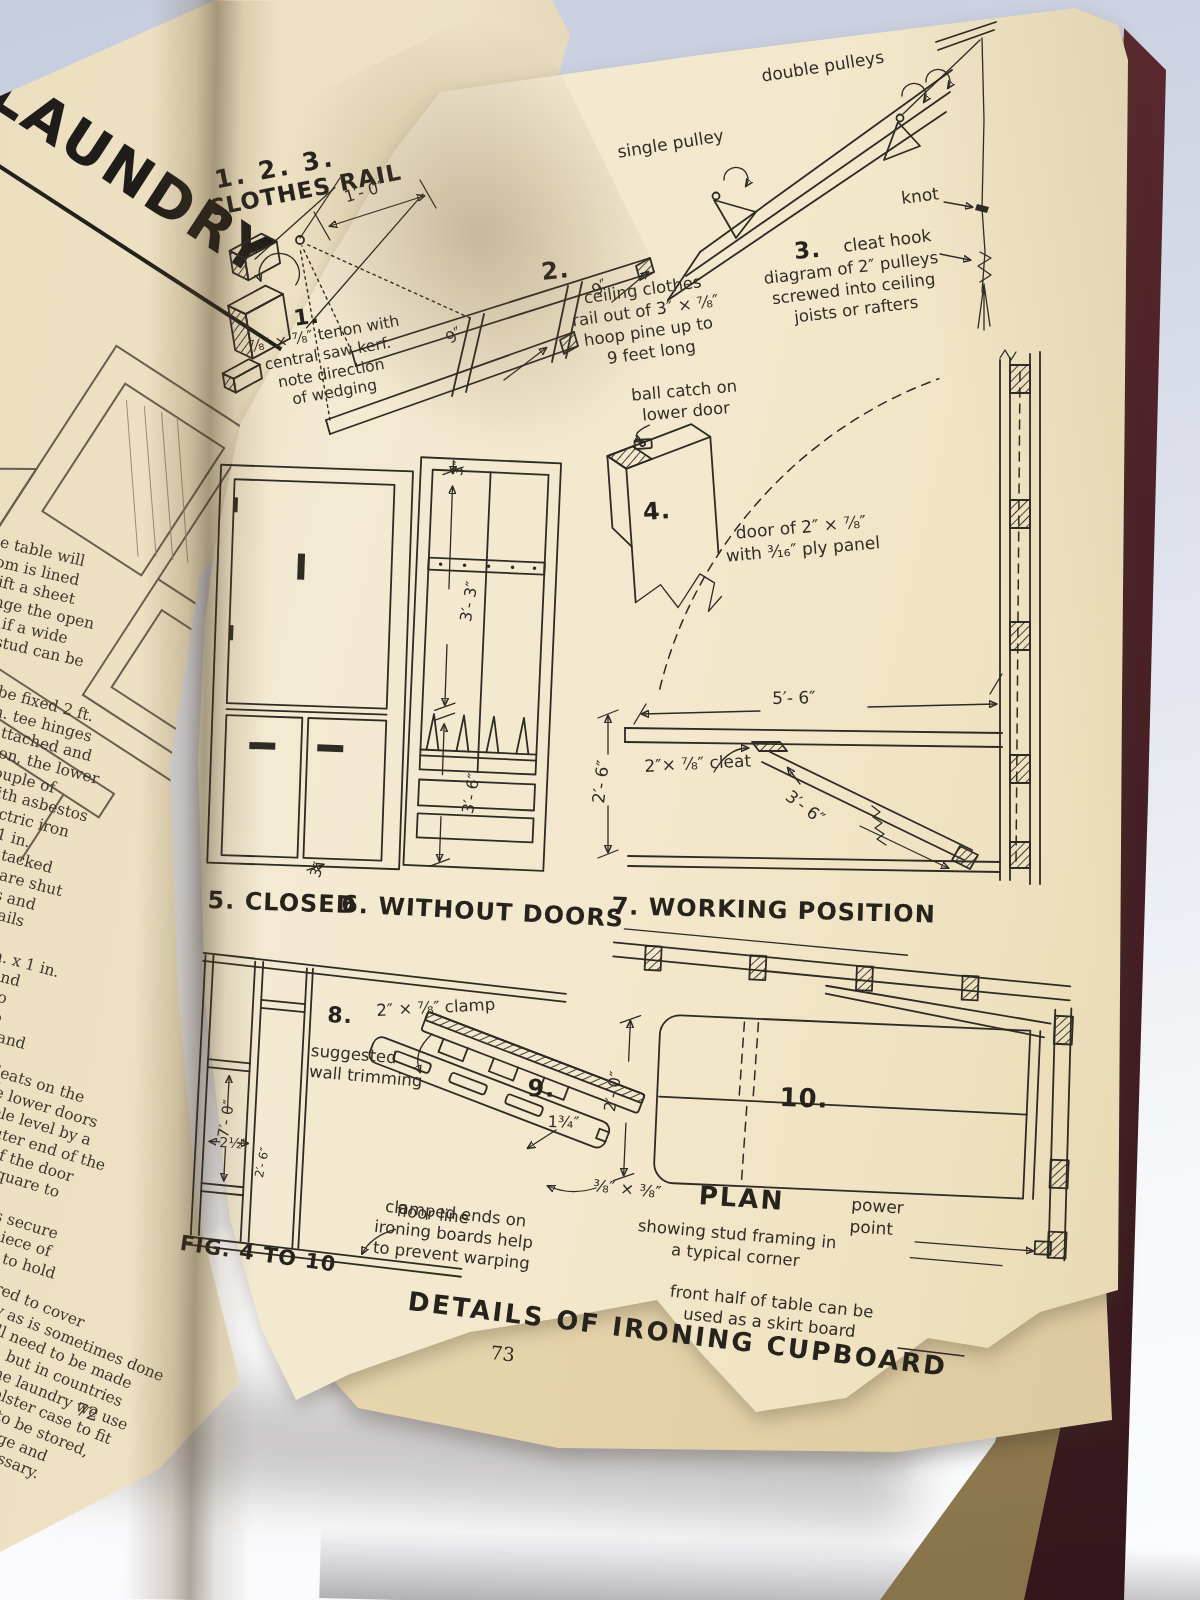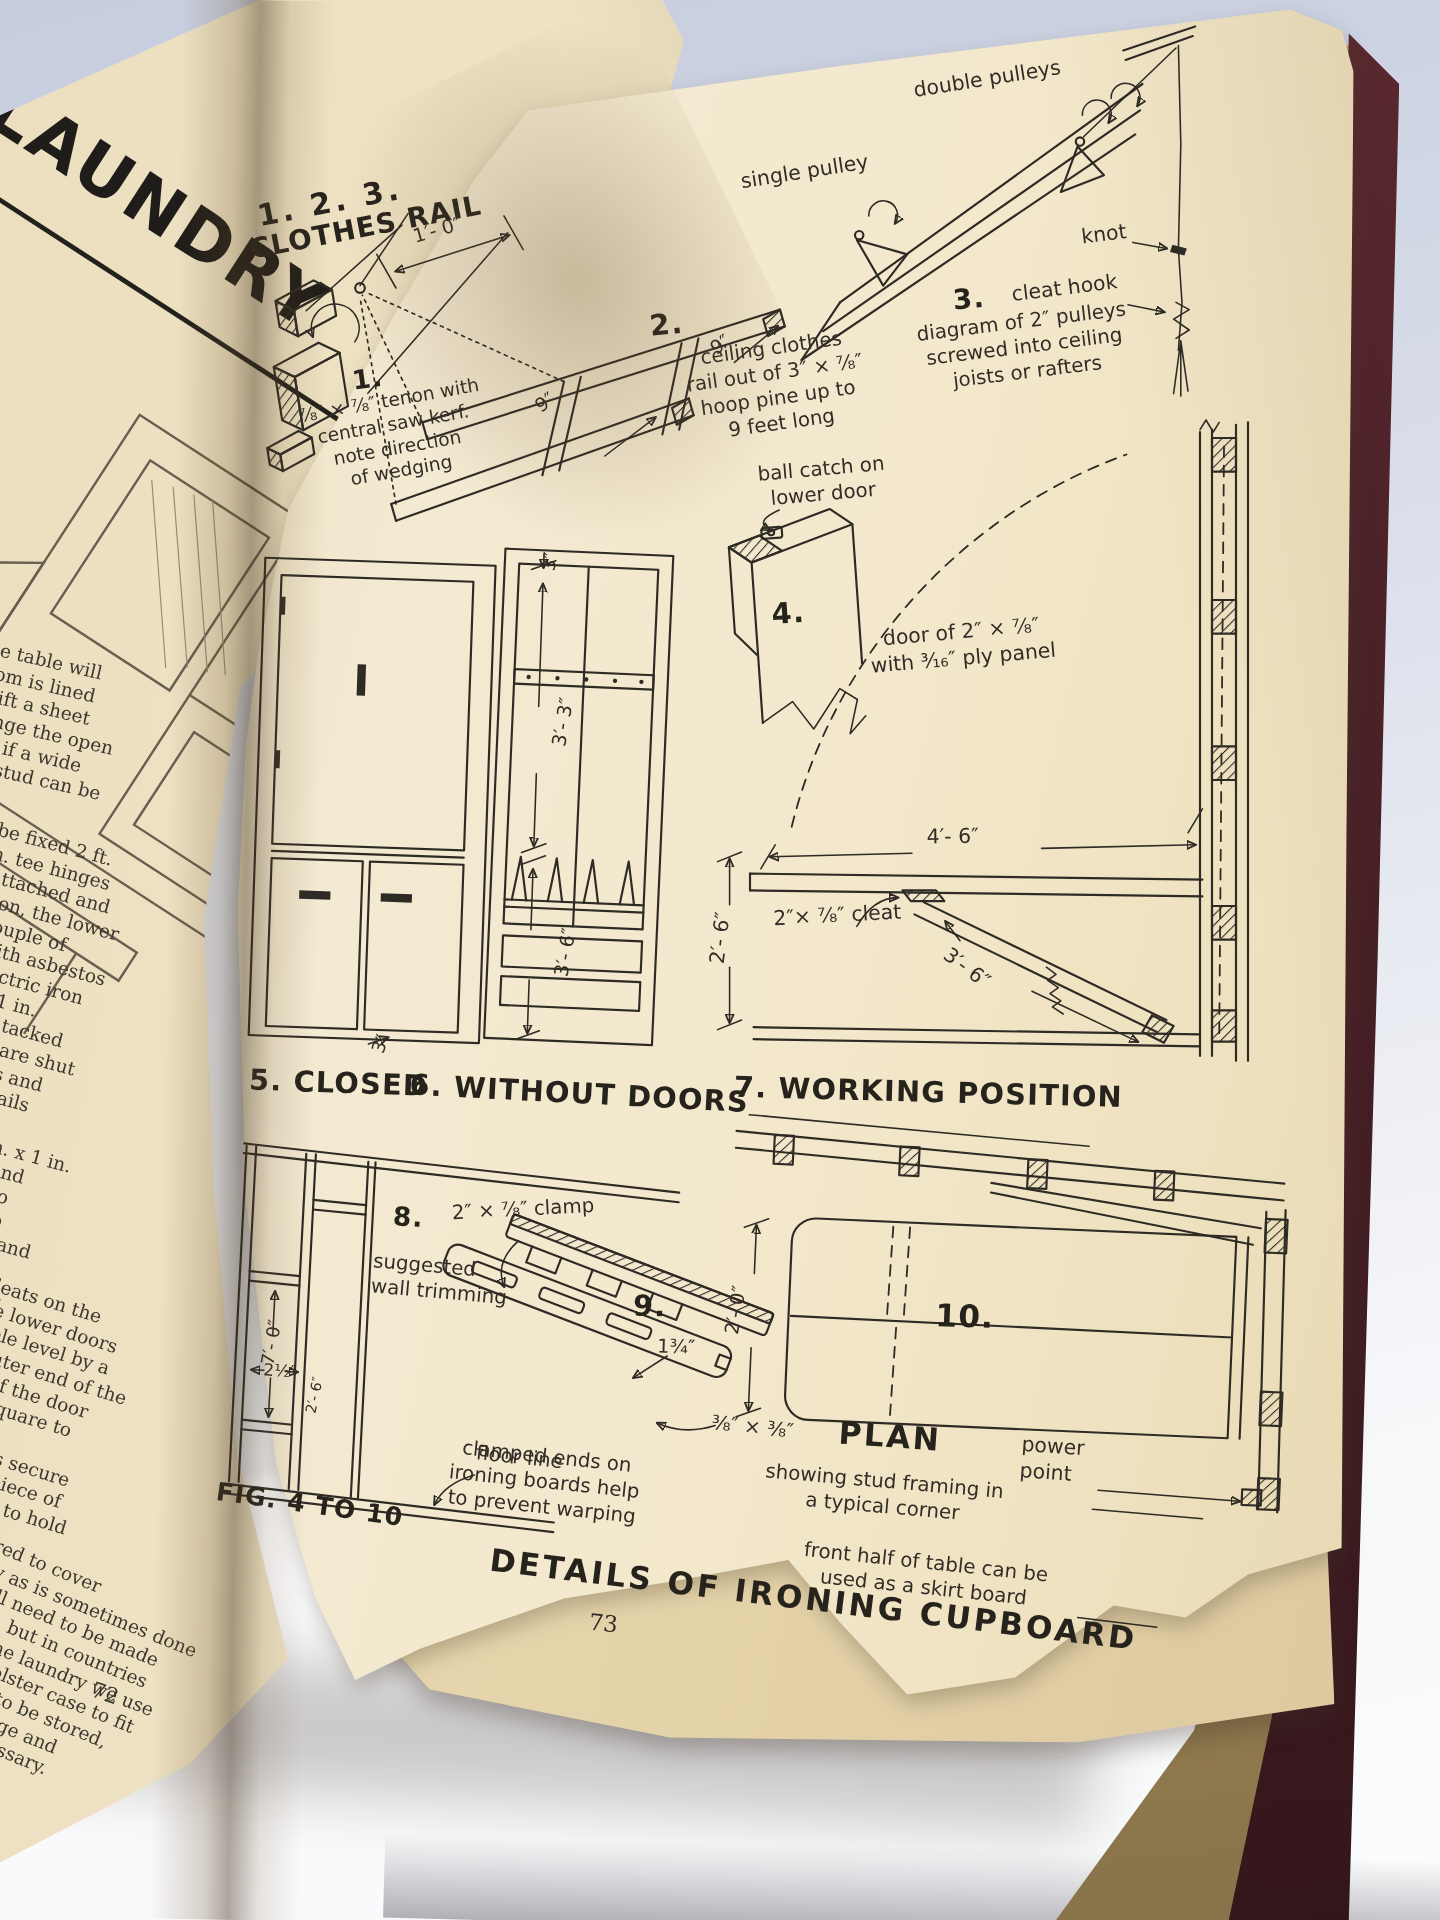--- a/index.html
+++ b/index.html
@@ -412,21 +412,21 @@
 with ³⁄₁₆″ ply panel</div>
 
     <div class="abs dim" style="left:448px;top:474px;font-size:15px;transform:rotate(-80deg);">3″</div>
     <div class="abs dim" style="left:456px;top:620px;font-size:16px;transform:rotate(-80deg);">3′- 3″</div>
     <div class="abs dim" style="left:458px;top:812px;font-size:16px;transform:rotate(-80deg);">3′- 6″</div>
     <div class="abs dim" style="left:306px;top:874px;font-size:15px;transform:rotate(-70deg);">3″</div>
     <div class="abs blbl" style="left:208px;top:886px;font-size:24px;transform:rotate(2deg);">5. CLOSED</div>
 
     <div class="abs blbl" style="left:342px;top:890px;font-size:24px;transform:rotate(3deg);">6. WITHOUT DOORS</div>
 
-    <div class="abs dim" style="left:772px;top:688px;font-size:17px;transform:rotate(-1deg);">4′- 6″</div>
+    <div class="abs dim" style="left:772px;top:688px;font-size:17px;transform:rotate(-1deg);">5′- 6″</div>
     <div class="abs dim" style="left:588px;top:802px;font-size:17px;transform:rotate(-83deg);">2′- 6″</div>
     <div class="abs lbl" style="left:644px;top:756px;font-size:17px;transform:rotate(-3deg);">2″× ⅞″ cleat</div>
     <div class="abs dim" style="left:794px;top:786px;font-size:17px;transform:rotate(37deg);">3′- 6″</div>
     <div class="abs blbl" style="left:612px;top:892px;font-size:24px;transform:rotate(1.5deg);">7. WORKING POSITION</div>
 
     <div class="abs blbl" style="left:328px;top:1002px;font-size:22px;transform:rotate(3deg);">8.</div>
     <div class="abs lbl" style="left:312px;top:1040px;font-size:16.5px;transform:rotate(5deg);">suggested
 wall trimming</div>
     <div class="abs dim" style="left:214px;top:1136px;font-size:15px;transform:rotate(-80deg);">7′- 0″</div>
     <div class="abs dim" style="left:220px;top:1134px;font-size:14px;transform:rotate(4deg);">2½″</div>

